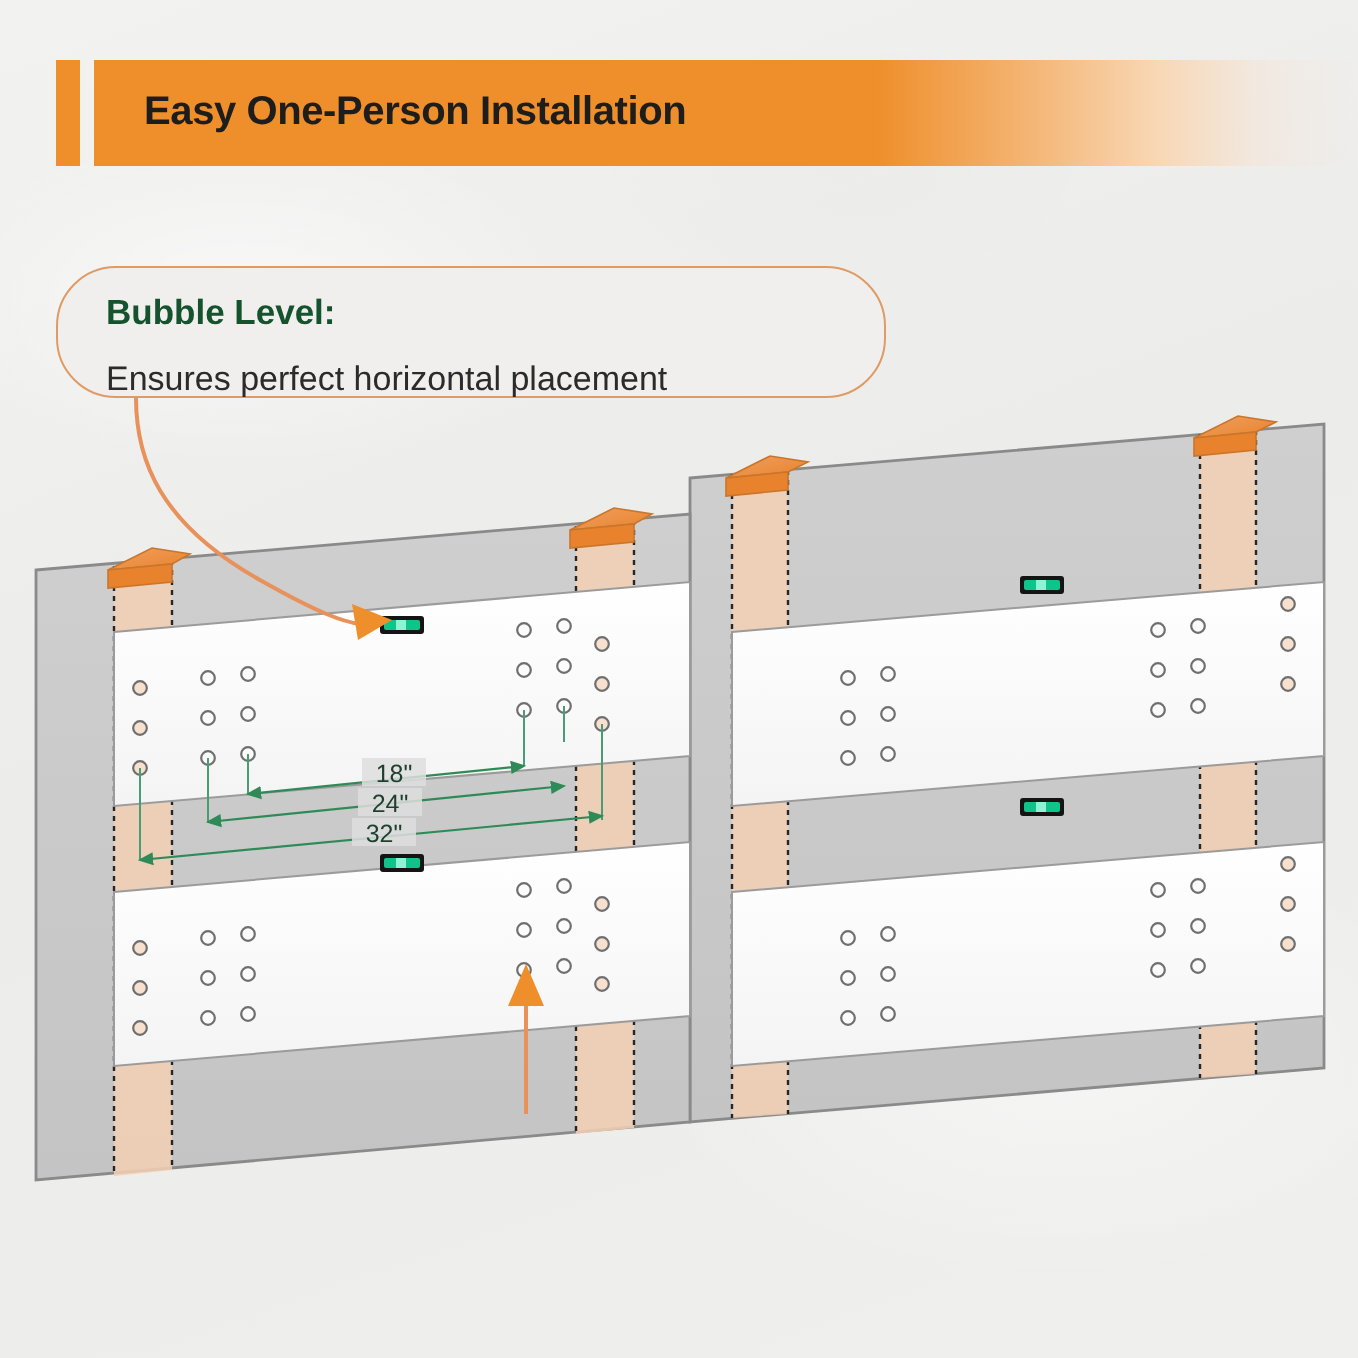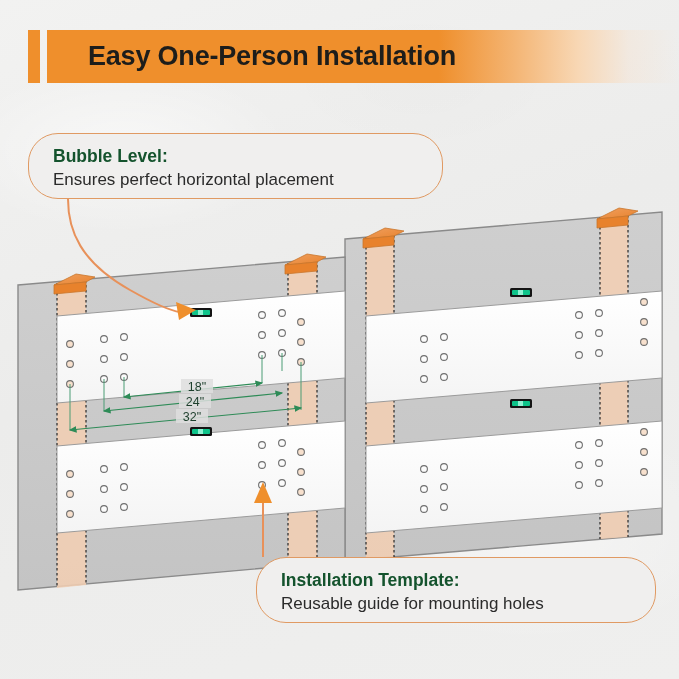--- a/index.html
+++ b/index.html
@@ -29,42 +29,42 @@
   }
   .header-accent{
     position:absolute;left:28px;top:0;width:12px;height:53px;
     background:#ef8f2c;
   }
   .header-bar{
     position:absolute;left:47px;top:0;width:632px;height:53px;
     background:linear-gradient(90deg,#ef8f2c 0%, #ef8f2c 62%, #f4b574 74%, #f8d7b4 84%, rgba(248,223,200,.35) 92%, rgba(239,239,238,0) 100%);
   }
   .header-title{
-    position:absolute;left:88px;top:0;height:53px;
+    position:absolute;left:72px;top:0;height:53px;
     display:flex;align-items:center;
-    font-size:27px;font-weight:bold;color:#1d1d1b;
+    font-size:20px;font-weight:bold;color:#1d1d1b;
     letter-spacing:-.2px;white-space:nowrap;
   }
 
   
   .callout{
     position:absolute;
     background:#f0efee;
     border:1.6px solid #e09a63;
     border-radius:30px;
     box-sizing:border-box;
   }
   .callout-inner{padding:12px 22px 13px 24px;}
   .callout-title{
     font-size:17.5px;font-weight:bold;color:#14532d;line-height:1.25;
     white-space:nowrap;
   }
   .callout-text{
     font-size:17px;font-weight:normal;color:#2b2b2b;line-height:1.3;
-    white-space:nowrap;margin-top:1px;
+    white-space:nowrap;margin-top:11px;
   }
   #callout-top{left:28px;top:133px;width:415px;height:66px;}
   #callout-bottom{left:256px;top:557px;width:400px;height:66px;}
 
   
   #diagram{position:absolute;left:0;top:0;width:679px;height:679px;}
 </style>
 </head>
 <body>
 
@@ -313,20 +313,14 @@
     <div class="header-title">Easy One-Person Installation</div>
   </div>
 
   <div class="callout" id="callout-top">
     <div class="callout-inner">
       <div class="callout-title">Bubble Level:</div>
       <div class="callout-text">Ensures perfect horizontal placement</div>
     </div>
   </div>
 
-  <div class="callout" id="callout-bottom">
-    <div class="callout-inner">
-      <div class="callout-title">Installation Template:</div>
-      <div class="callout-text">Reusable guide for mounting holes</div>
-    </div>
-  </div>
 
 </div>
 
 </body></html>

